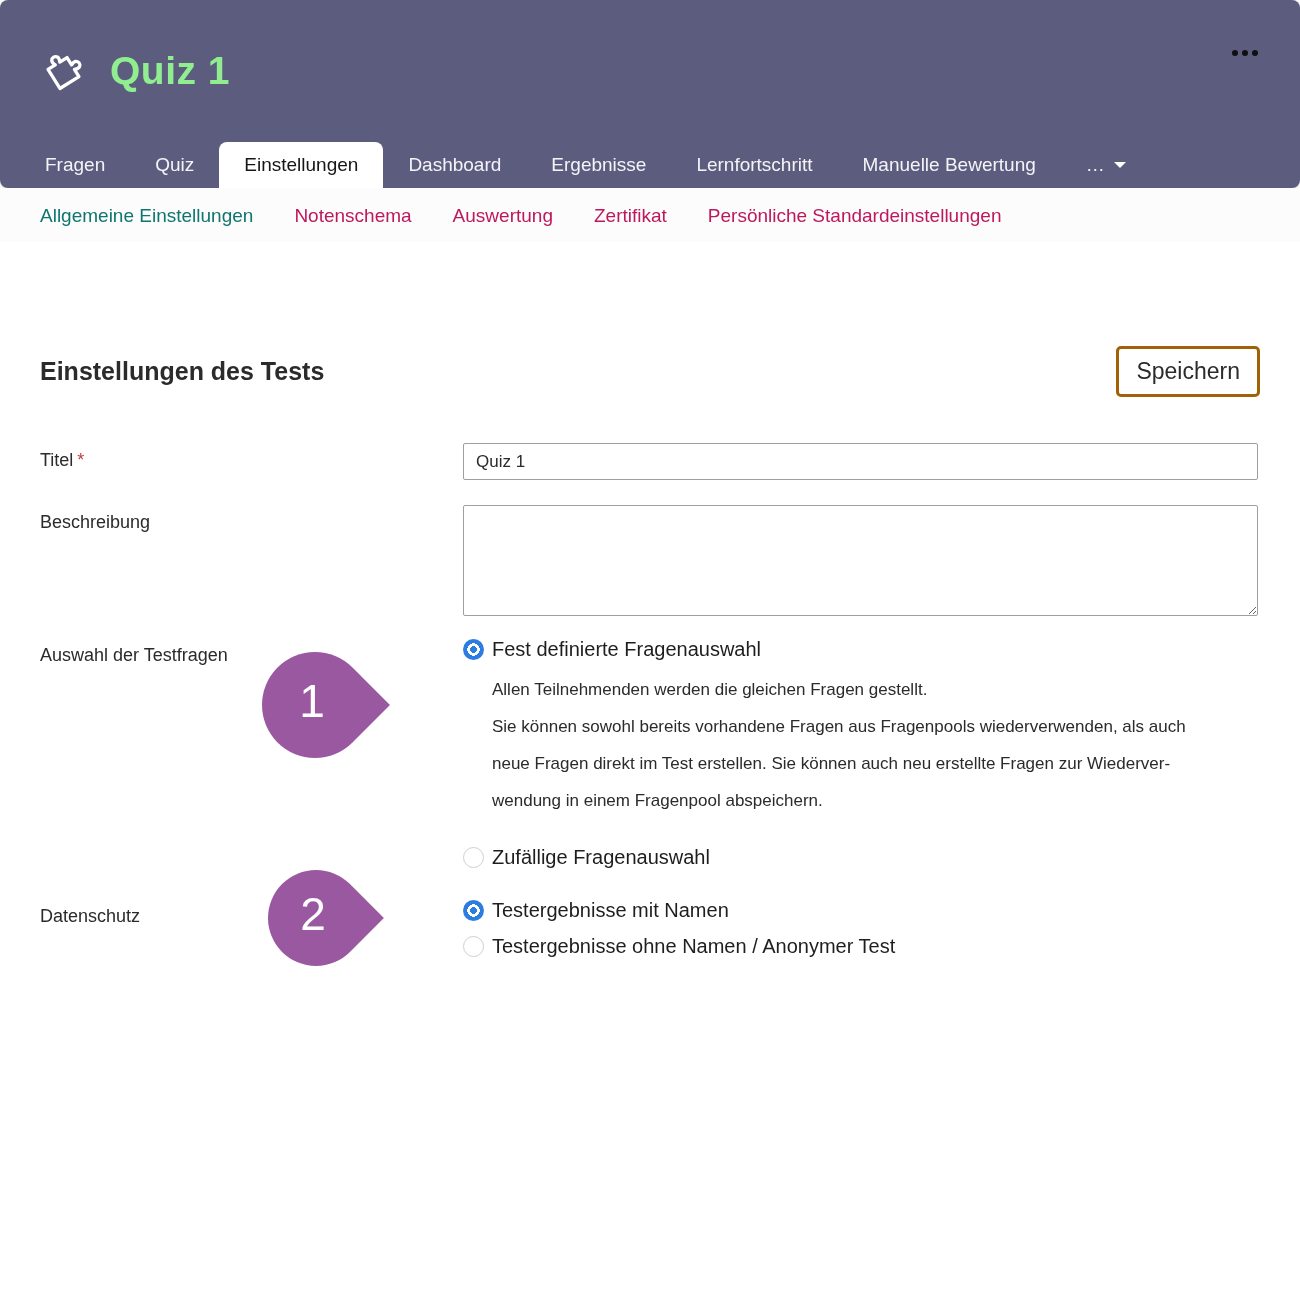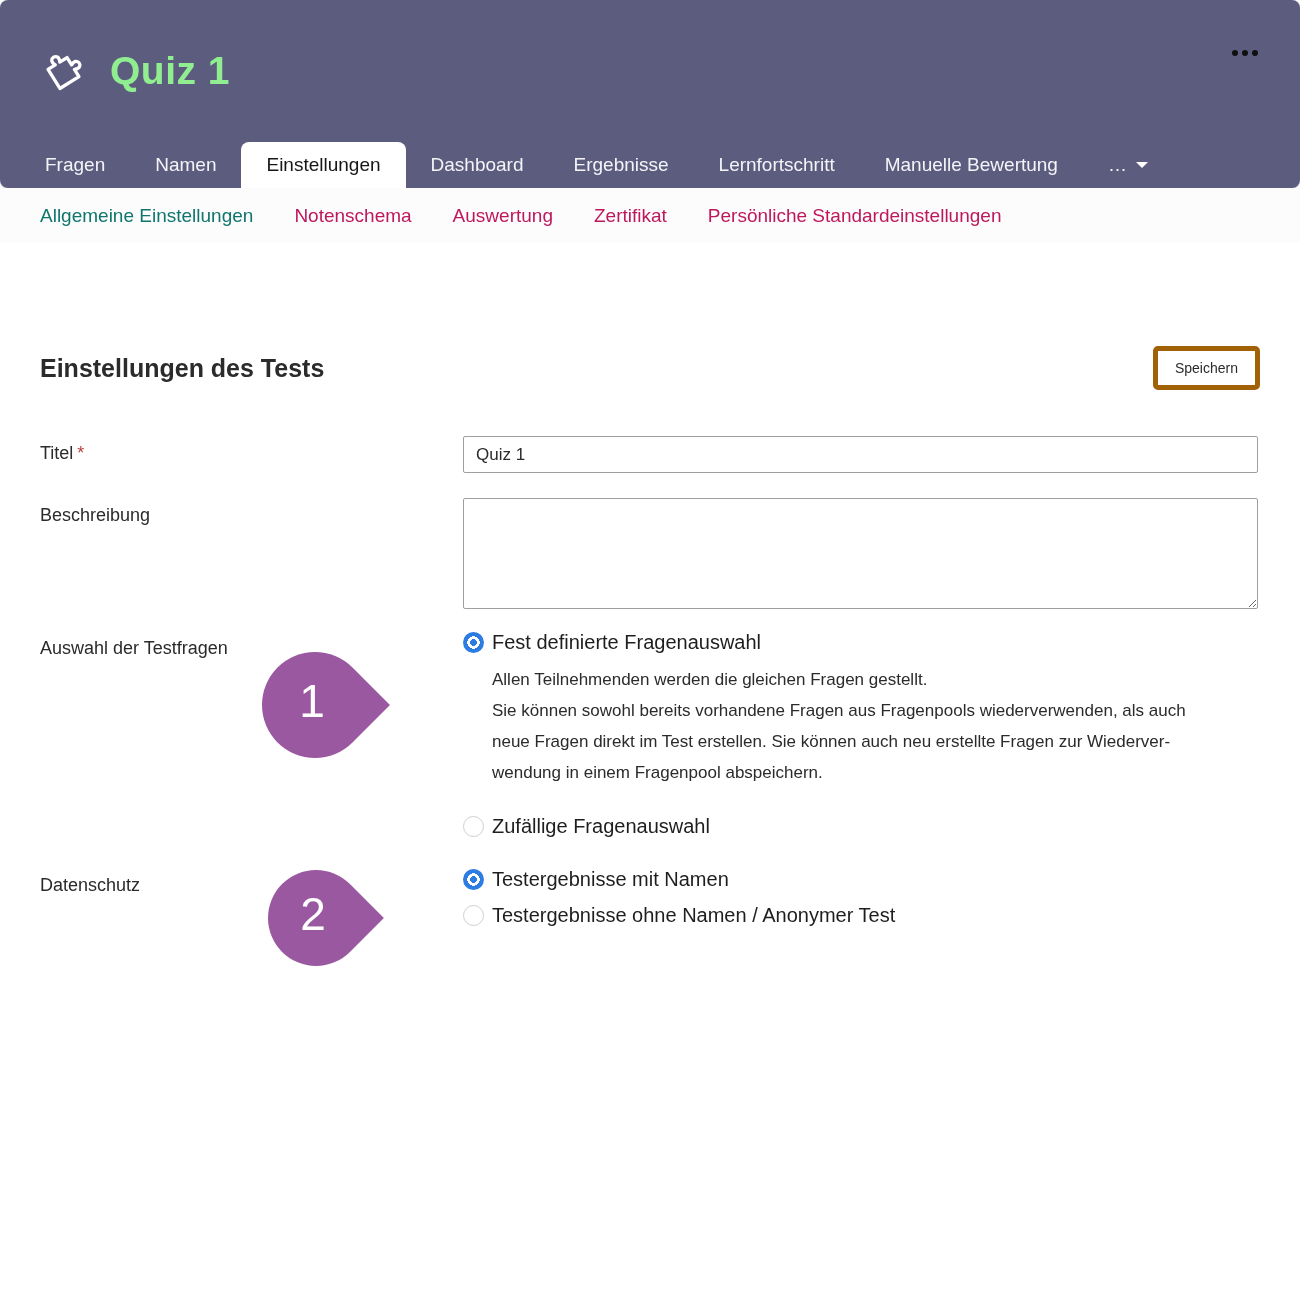--- a/index.html
+++ b/index.html
@@ -92,24 +92,24 @@
   .content { padding: 0 40px; }
   .section-head {
     margin-top: 104px;
     display: flex;
     align-items: center;
     justify-content: space-between;
   }
   .section-head h1 { font-size: 25px; font-weight: bold; color: #2b2b2b; }
   .save-btn {
     background: #ffffff;
-    border: 5px solid #a16207;
+    border: 3px solid #a16207;
     border-radius: 5px;
     padding: 9px 17px;
-    font-size: 14px;
+    font-size: 23px;
     font-family: inherit;
     color: #2b2b2b;
     cursor: pointer;
   }
 
   .form { margin-top: 46px; }
   .form-row {
     display: grid;
     grid-template-columns: 423px 1fr;
     align-items: start;
@@ -154,21 +154,21 @@
   }
   .radio.selected {
     border: none;
     background: radial-gradient(circle at 50% 50%,
       #2b7de2 0 3.6px, #ffffff 3.6px 6.2px, #2b7de2 6.2px 11px);
   }
   .radio-label { font-size: 20px; color: #1e1e1e; }
   .radio-desc {
     margin: 10px 0 0 29px;
     font-size: 17px;
-    line-height: 31px;
+    line-height: 37px;
     color: #2b2b2b;
     white-space: pre-line;
     max-width: 790px;
   }
   .option-block + .option-block { margin-top: 27px; }
   .privacy-group .radio-option + .radio-option { margin-top: 13px; }
 
   
   .callout {
     position: absolute;
@@ -206,21 +206,21 @@
       <span class="obj-title">Quiz 1</span>
       <button class="kebab" aria-label="more options">
         <span class="dot"></span>
         <span class="dot"></span>
         <span class="dot"></span>
       </button>
     </div>
 
     <div class="tabbar">
       <div class="tab">Fragen</div>
-      <div class="tab">Namen</div>
+      <div class="tab">Quiz</div>
       <div class="tab active">Einstellungen</div>
       <div class="tab">Dashboard</div>
       <div class="tab">Ergebnisse</div>
       <div class="tab">Lernfortschritt</div>
       <div class="tab">Manuelle Bewertung</div>
       <div class="tab">
         <span>…</span>
         <span class="caret"></span>
       </div>
     </div>

